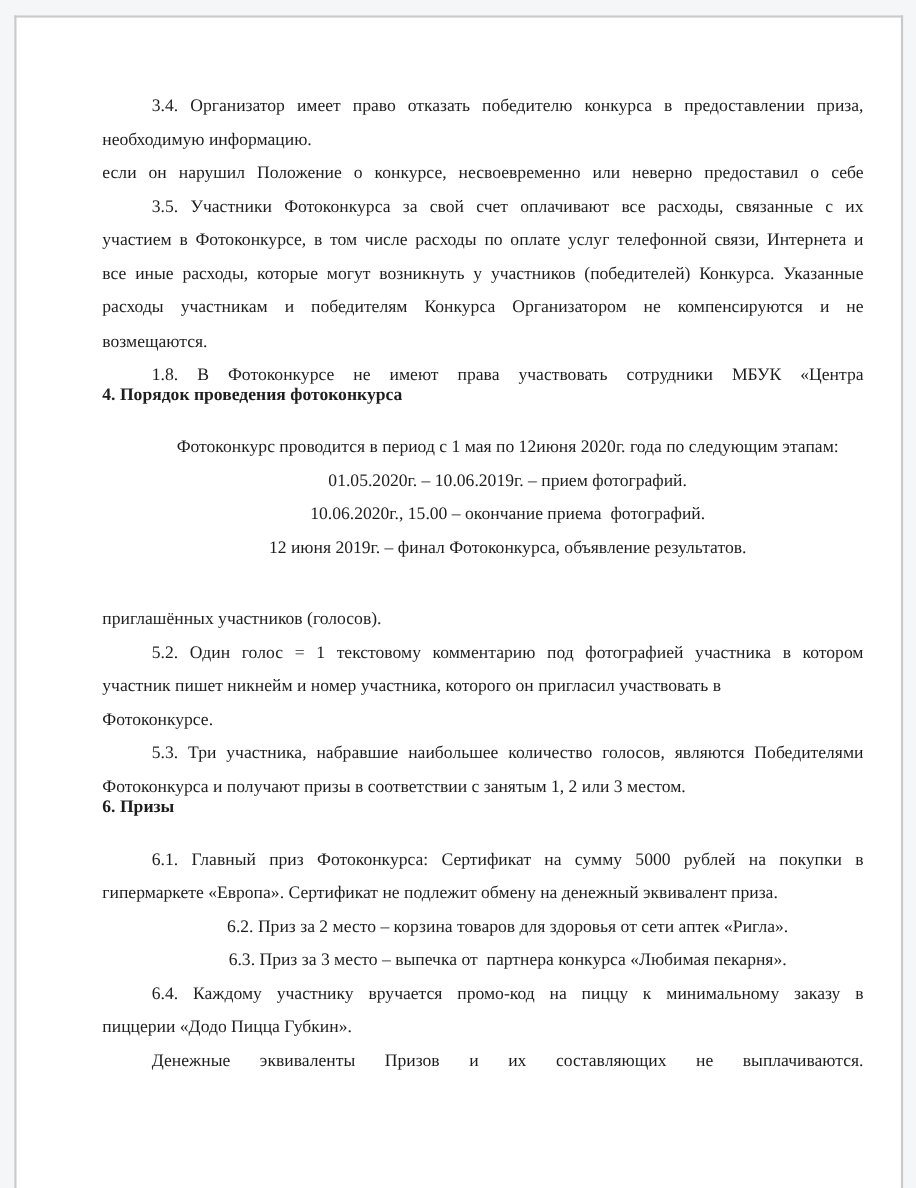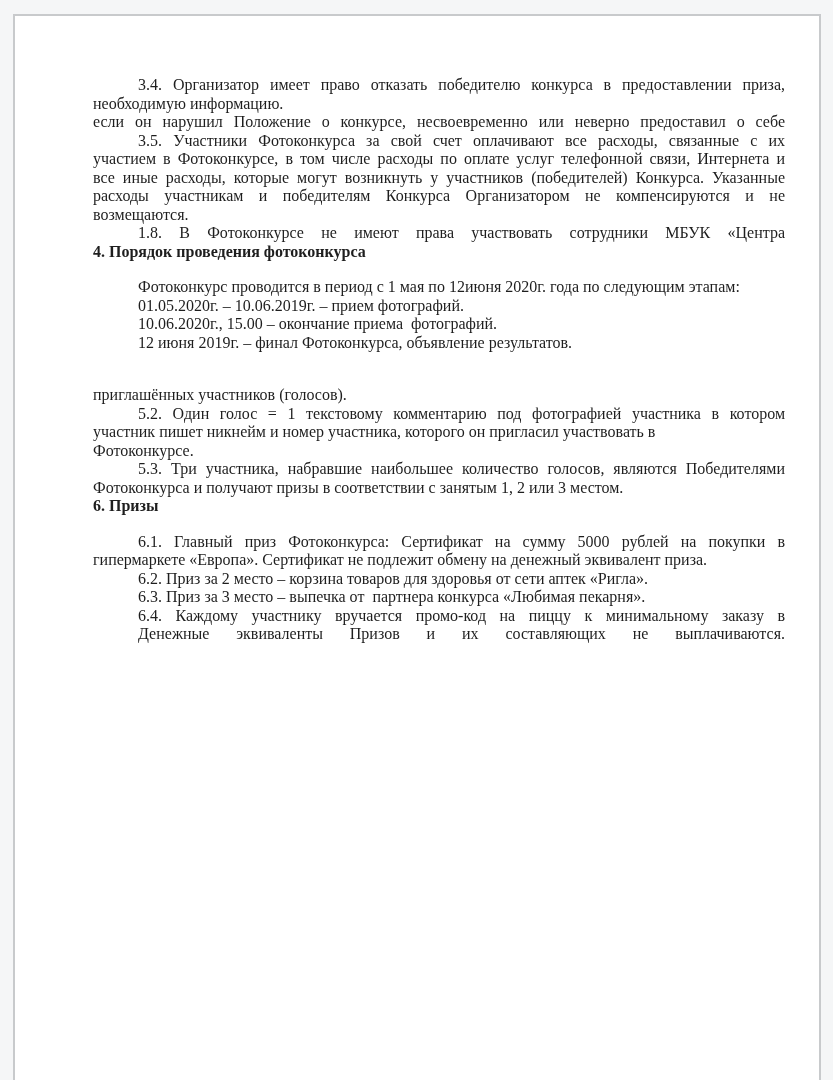--- a/index.html
+++ b/index.html
@@ -29,22 +29,23 @@
     width:100%;
     padding:60px 34px 0 78px;
     color:var(--text);
     font-size:16px;
     line-height:18.5px;
   }
   .para{margin:0;}
   .line{
     text-align:left;
     white-space:normal;
+    margin-top:12px;
   }
-  .line.ind{padding-left:45px;}
+  .line.ind{padding-left:45px;text-align:center;}
   .line.j{
     text-align:justify;
     text-align-last:justify;
   }
   .heading{
     font-weight:bold;
     text-align:left;
   }
   .spacer{height:17px;}
 </style>
@@ -97,18 +98,19 @@
         <div class="line">гипермаркете «Европа». Сертификат не подлежит обмену на денежный эквивалент приза.</div>
       </div>
       <div class="para">
         <div class="line ind">6.2. Приз за 2 место – корзина товаров для здоровья от сети аптек «Ригла».</div>
       </div>
       <div class="para">
         <div class="line ind">6.3. Приз за 3 место – выпечка от &nbsp;партнера конкурса «Любимая пекарня».</div>
       </div>
       <div class="para">
         <div class="line j ind">6.4. Каждому участнику вручается промо-код на пиццу к минимальному заказу в</div>
+        <div class="line">пиццерии «Додо Пицца Губкин».</div>
       </div>
       <div class="para">
         <div class="line j ind">Денежные эквиваленты Призов и их составляющих не выплачиваются.</div>
       </div>
     </div>
 </div>
 
 </body></html>

